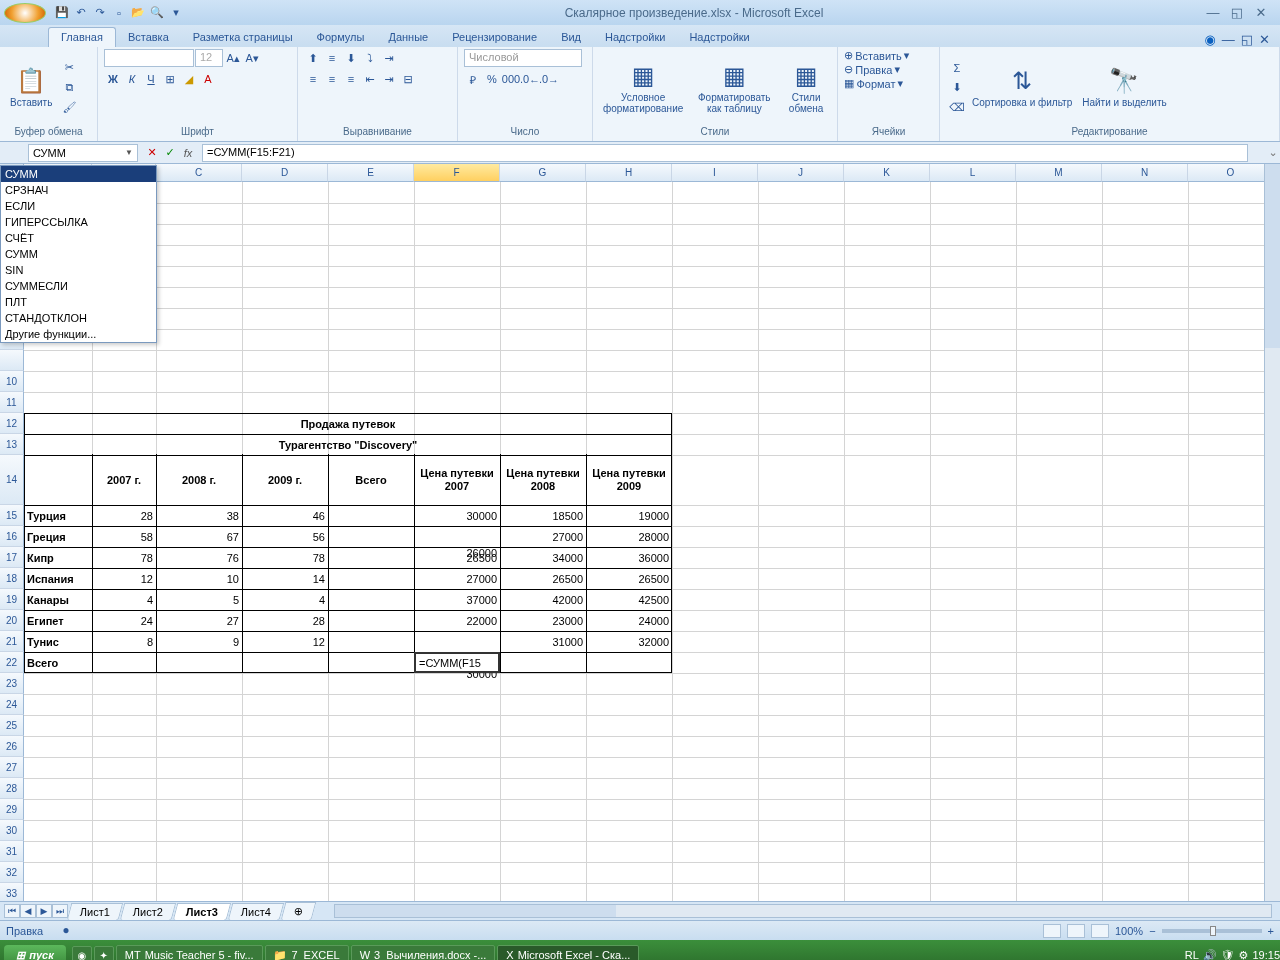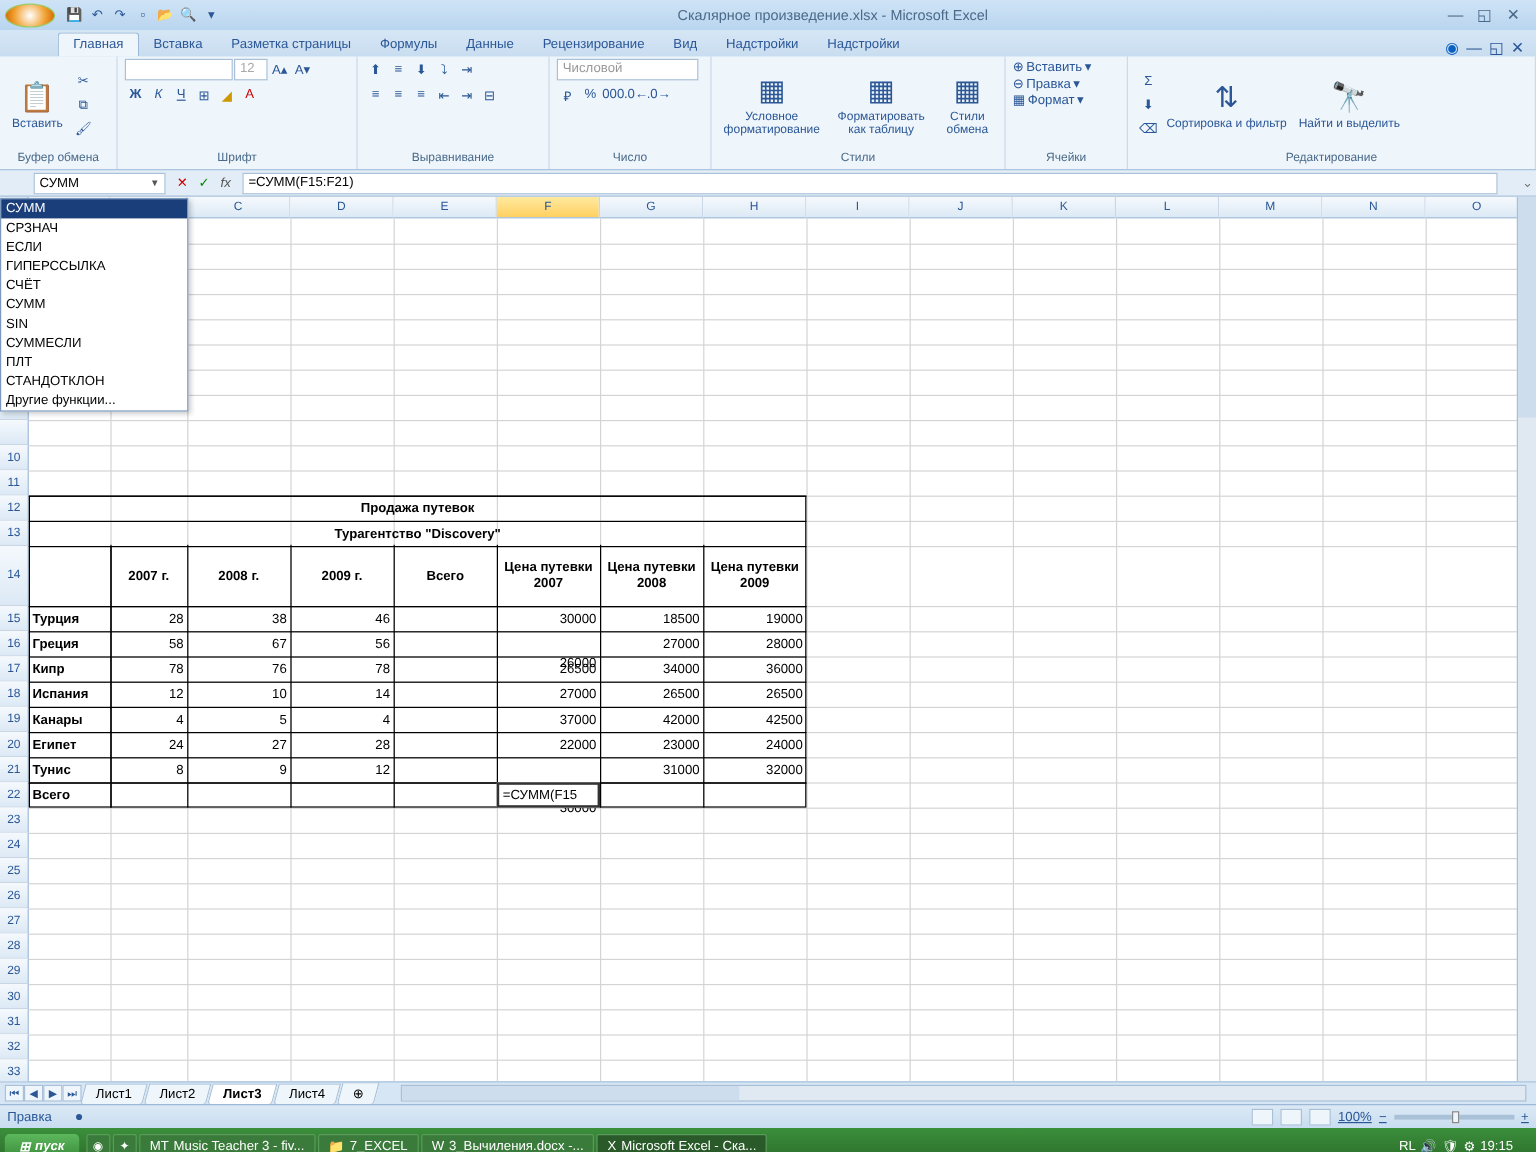--- a/index.html
+++ b/index.html
@@ -66,31 +66,31 @@
 .sheet-nav{display:flex;margin-left:4px;}
 .sheet-nav span{width:16px;height:14px;display:flex;align-items:center;justify-content:center;color:#2b5797;cursor:pointer;border:1px solid #a9c0d7;background:#eef5fb;font-size:9px;}
 .sheet-tab{padding:2px 10px;background:#eef5fb;border:1px solid #a9c0d7;border-bottom:none;margin-left:1px;cursor:pointer;border-radius:0 0 3px 3px;transform:skewX(-15deg);}
 .sheet-tab span{display:inline-block;transform:skewX(15deg);}
 .sheet-tab.active{background:#fff;font-weight:bold;}
 .hscroll{flex:1;margin:0 8px 0 20px;height:14px;background:#e0e9f2;border:1px solid #a9c0d7;position:relative;}
 .hscroll .thumb{position:absolute;left:0;width:30%;height:100%;background:#cdddee;}
 
 
 .status { height:20px; background:linear-gradient(#dce9f5,#c8ddf0); border-top:1px solid #9cb8d6; display:flex; align-items:center; font-size:10px; color:#2b5797; padding:0 6px; }
-.status .right{margin-left:auto;display:flex;align-items:center;gap:6px;text-decoration:underline;}
+.status .right{margin-left:auto;display:flex;align-items:center;gap:6px;}
 .view-btn{width:18px;height:14px;border:1px solid #a9c0d7;background:#eef5fb;cursor:pointer;}
 .zoom-slider{width:100px;height:4px;background:#a9c0d7;position:relative;}
 .zoom-slider .th{position:absolute;left:48%;top:-3px;width:6px;height:10px;background:#eef5fb;border:1px solid #888;}
 
 
 .taskbar { height:30px; background:linear-gradient(#3b8f3b,#2a6a2a); display:flex; align-items:center; color:#fff; font-size:11px; }
 .start-btn{background:linear-gradient(#5cb85c,#3a8a3a);padding:4px 12px;border-radius:4px;margin:0 4px;font-weight:bold;font-style:italic;display:flex;align-items:center;gap:4px;cursor:pointer;}
 .tb-item{background:#3a7a3a;border:1px solid #5a9a5a;padding:3px 8px;margin-left:2px;border-radius:2px;cursor:pointer;display:flex;align-items:center;gap:4px;max-width:160px;overflow:hidden;white-space:nowrap;font-size:10px;}
 .tb-item.active{background:#2a5a2a;}
-.tray{margin-left:auto;display:flex;align-items:center;gap:4px;padding-right:19px;}
+.tray{margin-left:auto;display:flex;align-items:center;gap:4px;padding-right:0;}
 .tray .ico{font-size:11px;cursor:pointer;}
 
 
 .func-dd { position:absolute; left:0; top:165px; width:157px; background:#fff; border:1px solid #7a99be; z-index:100; box-shadow:2px 2px 4px rgba(0,0,0,.2); }
 .func-dd div { padding:2px 4px; font-size:11px; cursor:pointer; }
 .func-dd div.sel { background:#1a3e7a; color:#fff; }
 
 .vscroll{position:absolute;right:0;top:0;width:16px;height:100%;background:#e0e9f2;border-left:1px solid #a9c0d7;}
 .vscroll .thumb{position:absolute;top:0;width:100%;height:25%;background:#cdddee;}
 
@@ -518,21 +518,21 @@
 
 <div class="taskbar">
   <div class="start-btn">
       <span>⊞</span>
       <span>пуск</span>
     </div>
   <span class="tb-item" style="width:20px;justify-content:center">◉</span>
   <span class="tb-item" style="width:20px;justify-content:center">✦</span>
   <div class="tb-item">
       <span>MT</span>
-      <span>Music Teacher 3 - fiv...</span>
+      <span>Music Teacher 5 - fiv...</span>
     </div>
   <div class="tb-item">
       <span>📁</span>
       <span>7_EXCEL</span>
     </div>
   <div class="tb-item">
       <span>W</span>
       <span>3_Вычиления.docx -...</span>
     </div>
   <div class="tb-item active">

